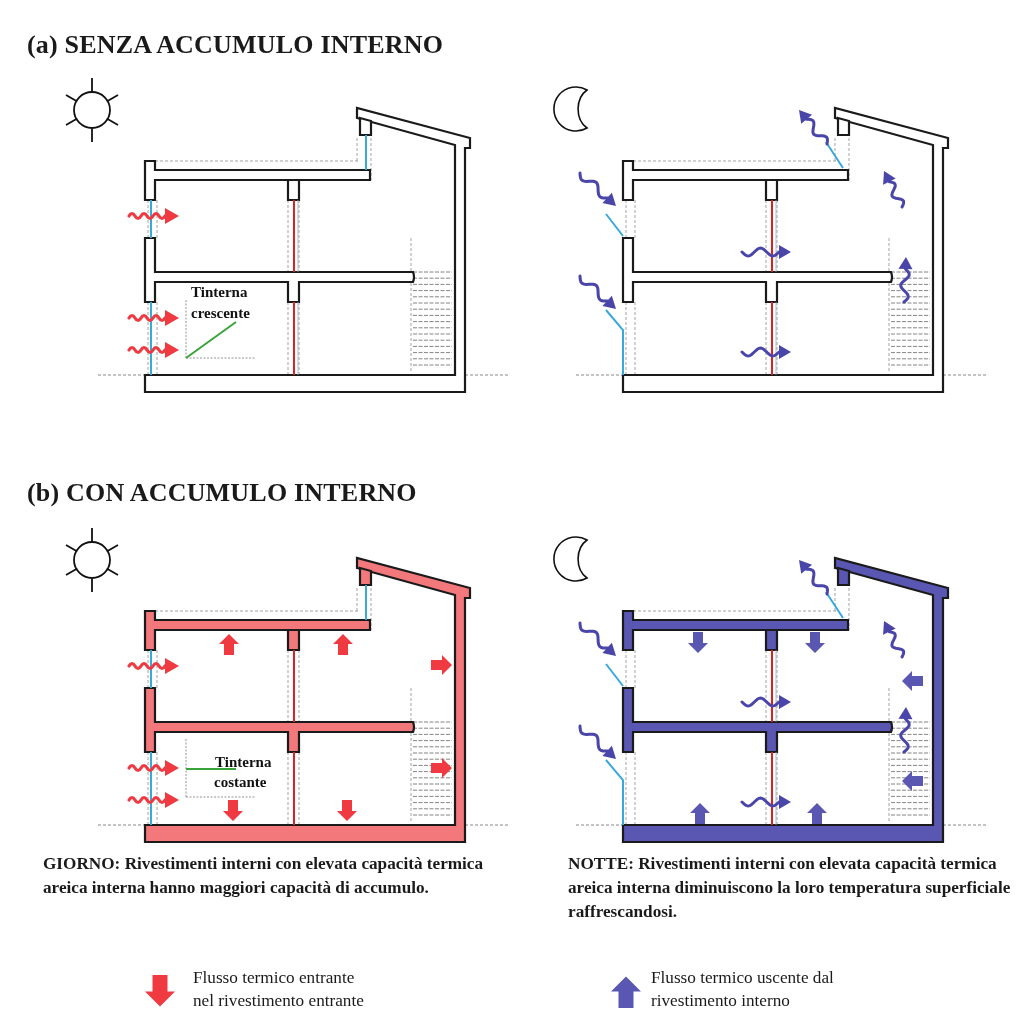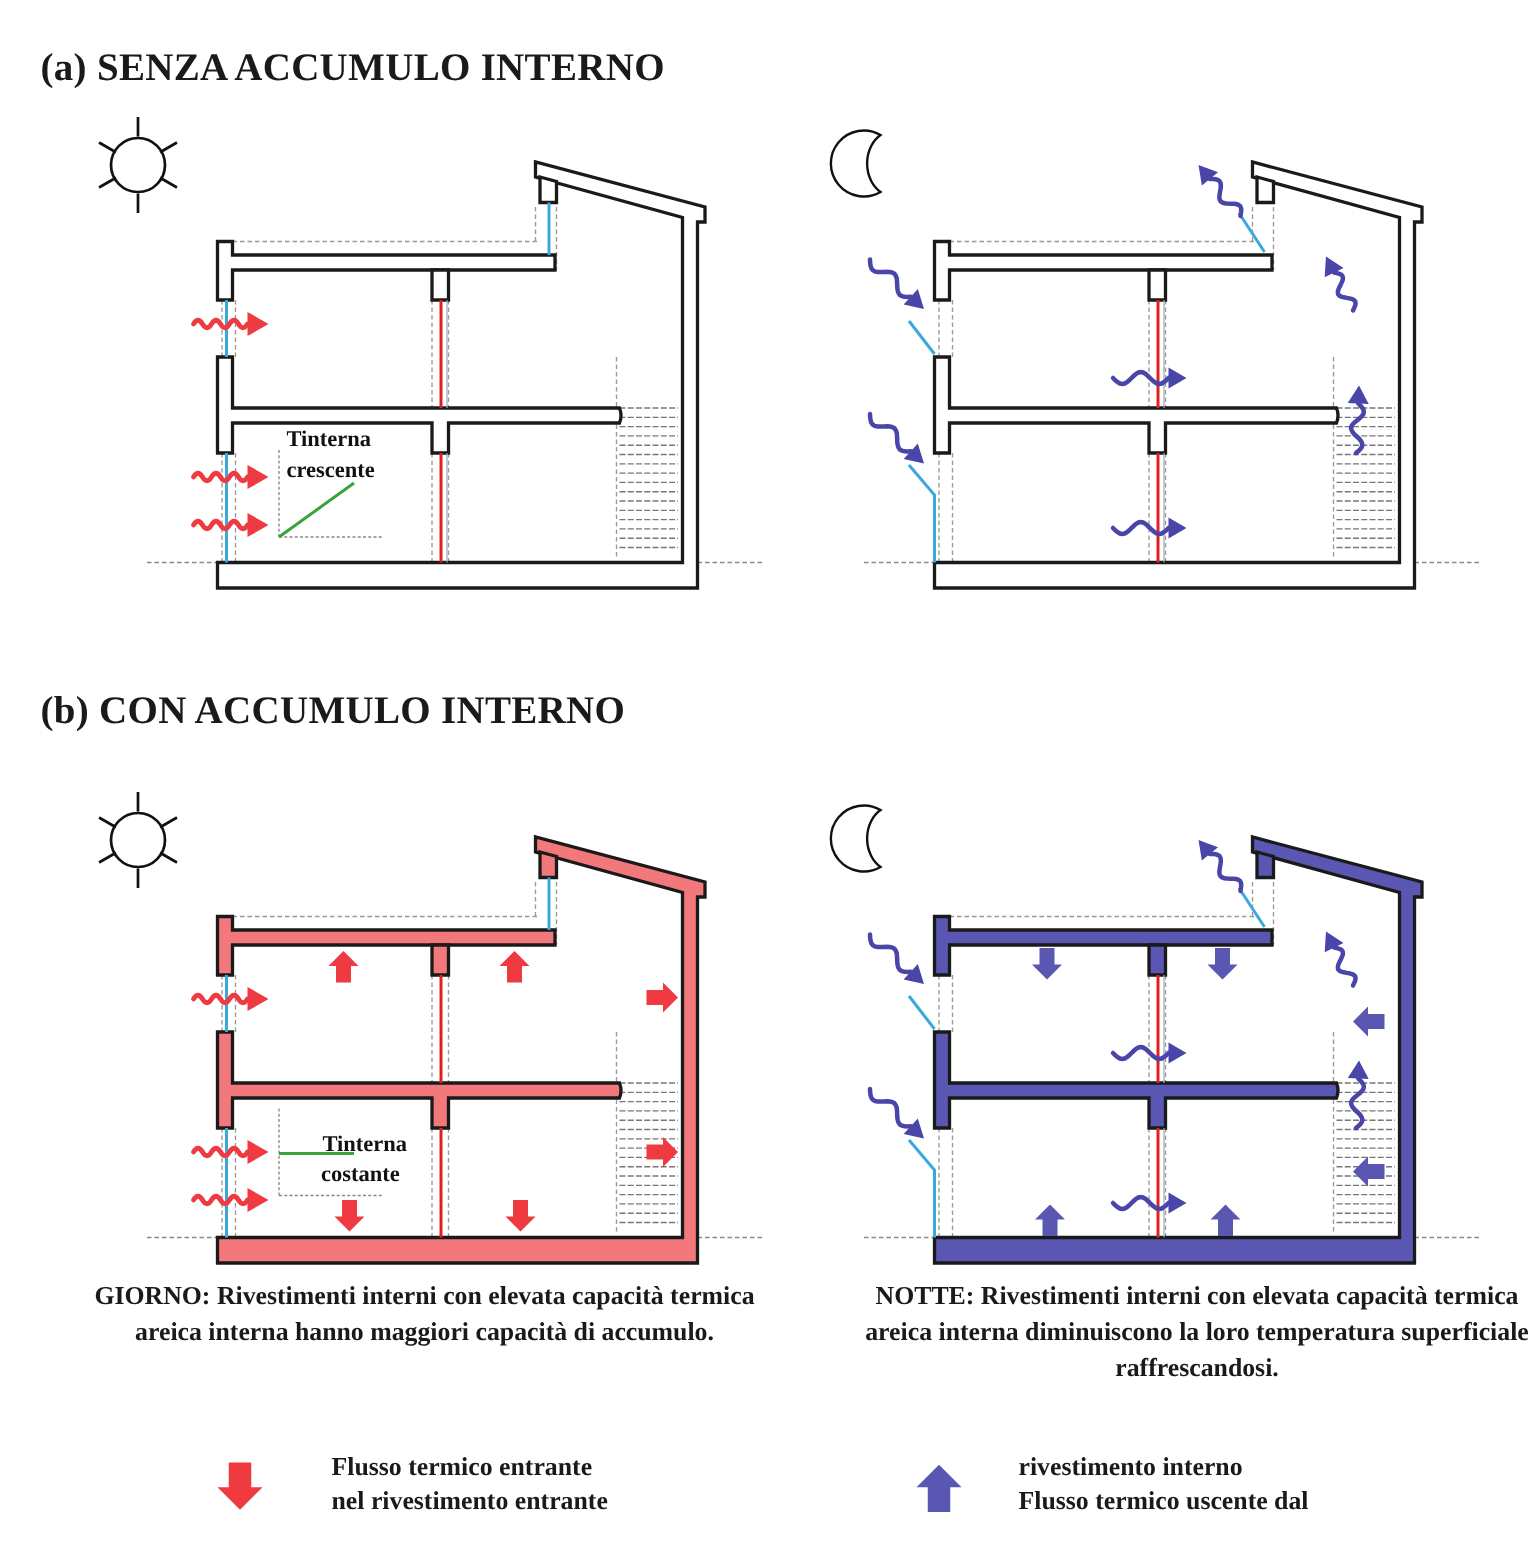--- a/index.html
+++ b/index.html
@@ -1,25 +1,25 @@
 <!DOCTYPE html>
 <html><head>
 <meta charset="utf-8">
 <style>
   html, body { margin: 0; padding: 0; background: #ffffff; }
   body { width: 1024px; height: 1033px; position: relative; overflow: hidden;
          font-family: "Liberation Serif", "DejaVu Serif", serif; color: #1a1a1a; }
   .section-title { position: absolute; left: 27px; font-weight: bold; font-size: 26px; letter-spacing: 0.2px; }
   #title-a { top: 30px; }
-  #title-b { top: 459px; }
+  #title-b { top: 478px; }
   svg#scene { position: absolute; left: 0; top: 0; }
-  .caption { position: absolute; font-weight: bold; font-size: 17.2px; line-height: 24px; text-align: center; }
+  .caption { position: absolute; font-weight: bold; font-size: 17.2px; line-height: 24px; }
   #caption-day { left: 43px; top: 852px; width: 480px; }
   #caption-night { left: 568px; top: 852px; width: 460px; }
-  .legend-text { position: absolute; font-weight: bold; font-size: 17.2px; line-height: 23px; margin-left: 28px; }
+  .legend-text { position: absolute; font-weight: normal; font-size: 17.2px; line-height: 23px; }
   #legend-in-text { left: 193px; top: 966px; }
   #legend-out-text { left: 651px; top: 966px; }
   .graph-label { font-family: "Liberation Serif", serif; font-weight: bold; font-size: 15px; fill: #111; }
 </style>
 </head>
 <body>
 
 <div class="section-title" id="title-a">(a) SENZA ACCUMULO INTERNO</div>
 <div class="section-title" id="title-b">(b)  CON ACCUMULO INTERNO</div>
 
@@ -311,15 +311,15 @@
   </svg>
 
 <div class="caption" id="caption-day">GIORNO: Rivestimenti interni con elevata capacità termica areica interna hanno maggiori capacità di accumulo.</div>
 <div class="caption" id="caption-night">NOTTE: Rivestimenti interni con elevata capacità termica areica interna diminuiscono la loro temperatura superficiale raffrescandosi.</div>
 
 <div class="legend-text" id="legend-in-text">
   <div>Flusso termico entrante</div>
   <div>nel rivestimento entrante</div>
 </div>
 <div class="legend-text" id="legend-out-text">
+  <div>Flusso termico uscente dal</div>
   <div>rivestimento interno</div>
-  <div>Flusso termico uscente dal</div>
 </div>
 
 </body></html>

